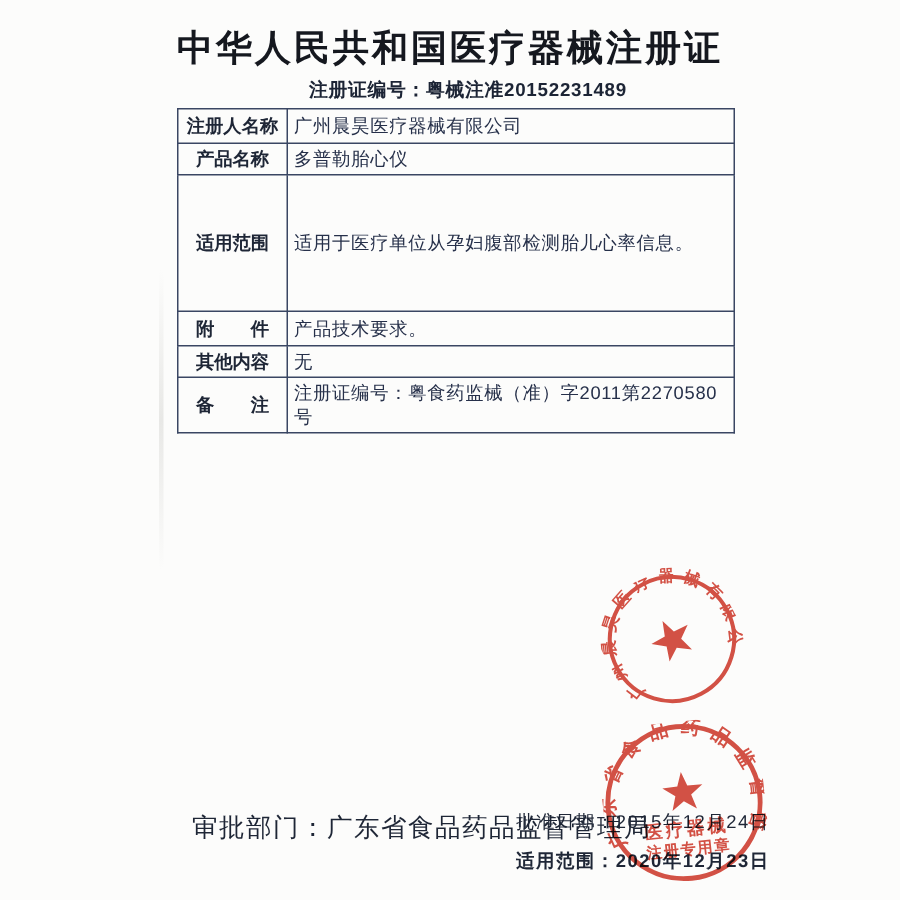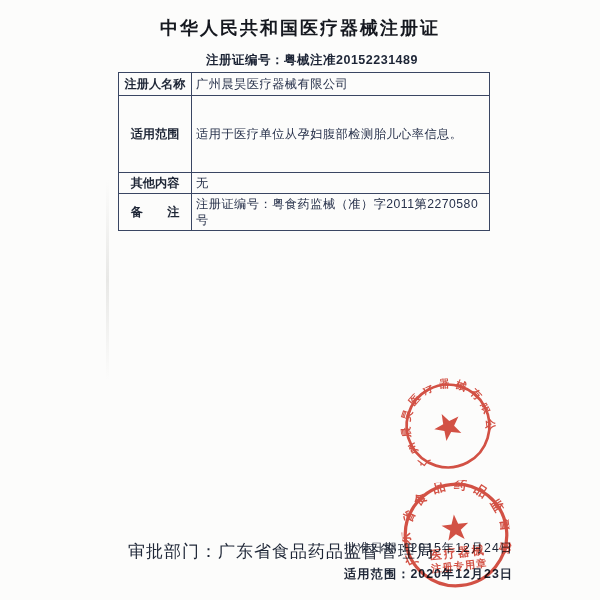--- a/index.html
+++ b/index.html
@@ -4,21 +4,21 @@
 <style>
   html,body{margin:0;padding:0;}
   body{
     width:600px;height:600px;position:relative;overflow:hidden;
     background:#fcfcfb;
     font-family:"Liberation Sans", sans-serif;
     color:#232c40;
   }
   .page-title{
     position:absolute;top:16px;left:0;width:600px;
-    text-align:center;font-size:18px;font-weight:bold;color:#15181f;
+    text-align:center;font-size:24px;font-weight:bold;color:#15181f;
     letter-spacing:2px;
   }
   .cert-no-line{
     position:absolute;top:52px;left:12px;width:600px;
     text-align:center;font-size:12.5px;font-weight:bold;color:#1c2435;
     letter-spacing:0.5px;
   }
   table.cert{
     position:absolute;left:118px;top:72px;width:372px;
     border-collapse:collapse;table-layout:fixed;
@@ -31,21 +31,21 @@
   }
   td.lbl{
     width:64px;text-align:center;font-weight:bold;color:#1e2636;
     padding:2px 2px;
   }
   td.val{
     padding-left:10px;color:#26304a;
     letter-spacing:0.5px;
   }
   tr.h23{height:23px} tr.h33{height:33px} tr.h21{height:21px}
-  tr.h84{height:84px} tr.h92{height:92px} tr.h91{height:77px}
+  tr.h84{height:84px} tr.h92{height:92px} tr.h91{height:91px}
   tr.h25{height:18px} tr.h35{height:35px}
   .footer-left{
     position:absolute;left:128px;top:540px;font-size:17px;font-weight:normal;
     color:#1e2636;letter-spacing:1px;
   }
   .footer-right1{
     position:absolute;left:344px;top:540px;font-size:12.3px;font-weight:normal;
     color:#1e2636;letter-spacing:1px;
   }
   .footer-right2{
@@ -69,23 +69,31 @@
 <div class="page-title">中华人民共和国医疗器械注册证</div>
 
 <div class="cert-no-line"><span>注册证编号：</span><span>粤械注准20152231489</span></div>
 
 <table class="cert">
   <tbody>
       <tr class="h23">
     <td class="lbl">注册人名称</td>
     <td class="val">广州晨昊医疗器械有限公司</td>
   </tr>
+  <tr class="h21">
+    <td class="lbl">产品名称</td>
+    <td class="val">多普勒胎心仪</td>
+  </tr>
   <tr class="h91">
     <td class="lbl">适用范围</td>
     <td class="val">适用于医疗单位从孕妇腹部检测胎儿心率信息。</td>
+  </tr>
+  <tr class="h23">
+    <td class="lbl">附　　件</td>
+    <td class="val">产品技术要求。</td>
   </tr>
   <tr class="h25">
     <td class="lbl">其他内容</td>
     <td class="val">无</td>
   </tr>
   <tr class="h35">
     <td class="lbl">备　　注</td>
     <td class="val">注册证编号：粤食药监械（准）字2011第2270580号</td>
   </tr>
 </tbody>

